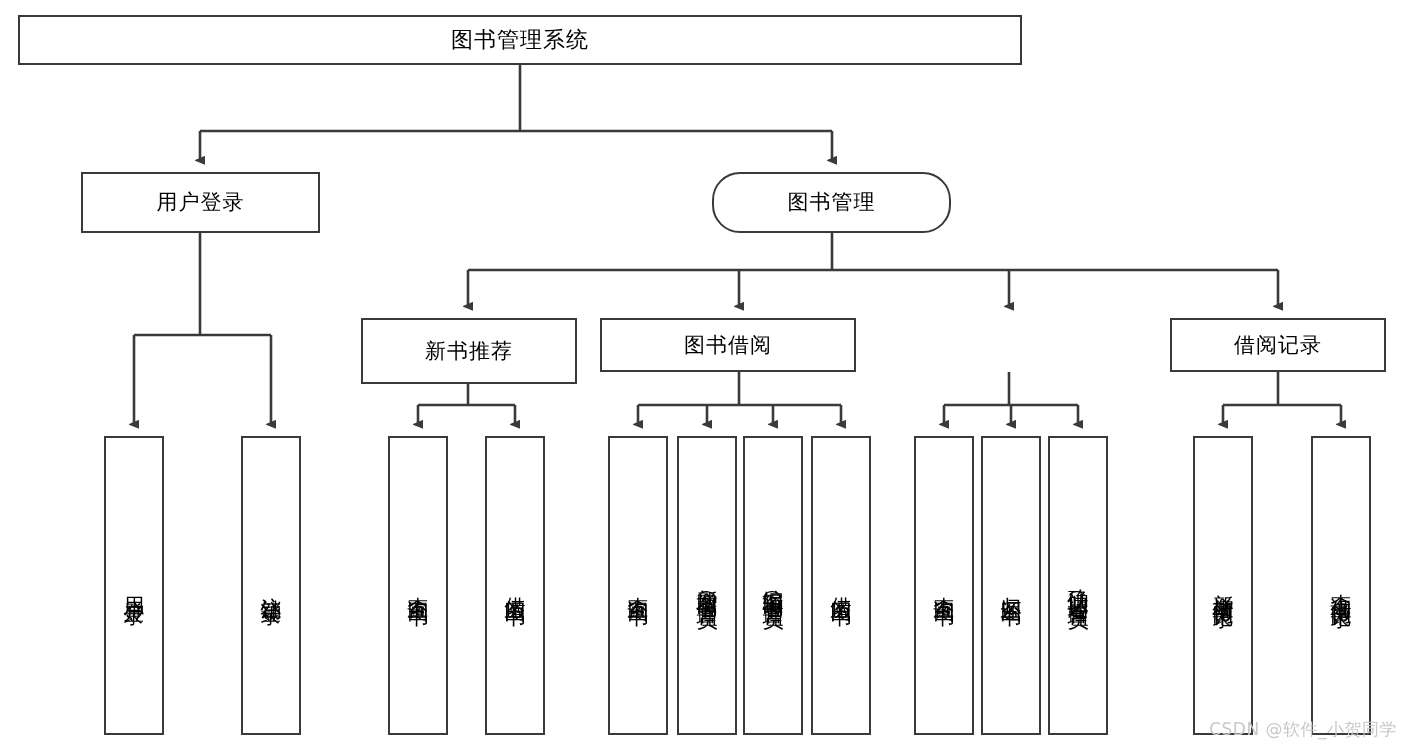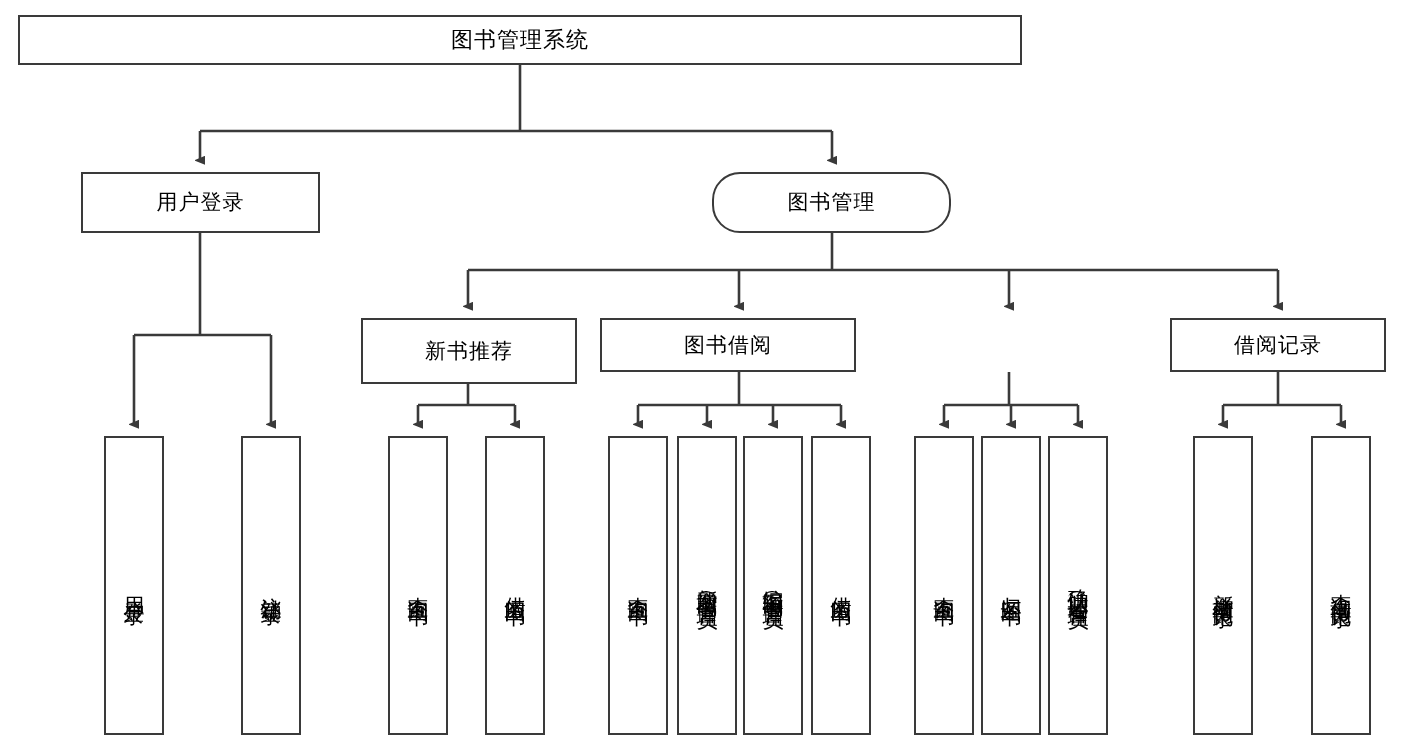--- a/index.html
+++ b/index.html
@@ -181,14 +181,15 @@
     <span class="lbl">确认归还（管理员）</span>
   </div>
 
   <div class="node v-node" style="left:1193px;top:436px;width:60px;height:299px;">
     <span class="lbl">新增借阅记录</span>
   </div>
   <div class="node v-node" style="left:1311px;top:436px;width:60px;height:299px;">
     <span class="lbl">查询借阅记录</span>
   </div>
 
+  <div id="watermark">CSDN @软件_小贺同学</div>
 
 </div>
 
 </body></html>

